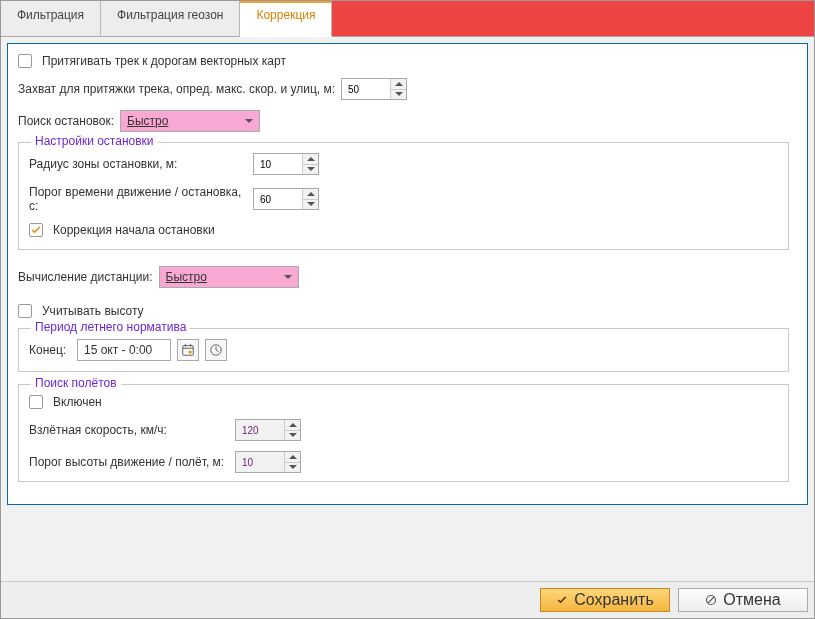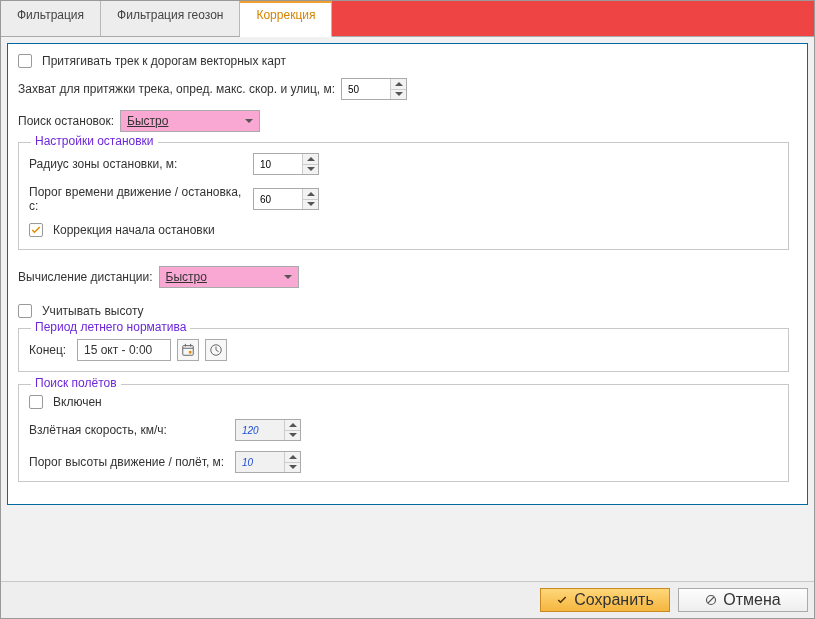--- a/index.html
+++ b/index.html
@@ -96,21 +96,21 @@
   }
   .spinner.disabled { background: #f1f1f1; color: #999; }
   .spinner input {
     border: none;
     width: 48px;
     padding: 0 6px;
     font-size: 10px;
     outline: none;
     background: transparent;
   }
-  .spinner.disabled input { color: #1d4ed8; font-style: italic; }
+  .spinner.disabled input { color: #701a75; }
   .spin-btns {
     width: 16px;
     display: flex;
     flex-direction: column;
     border-left: 1px solid #ccc;
     background: #f2f2f2;
   }
   .spin-btn {
     flex: 1;
     display: flex;

